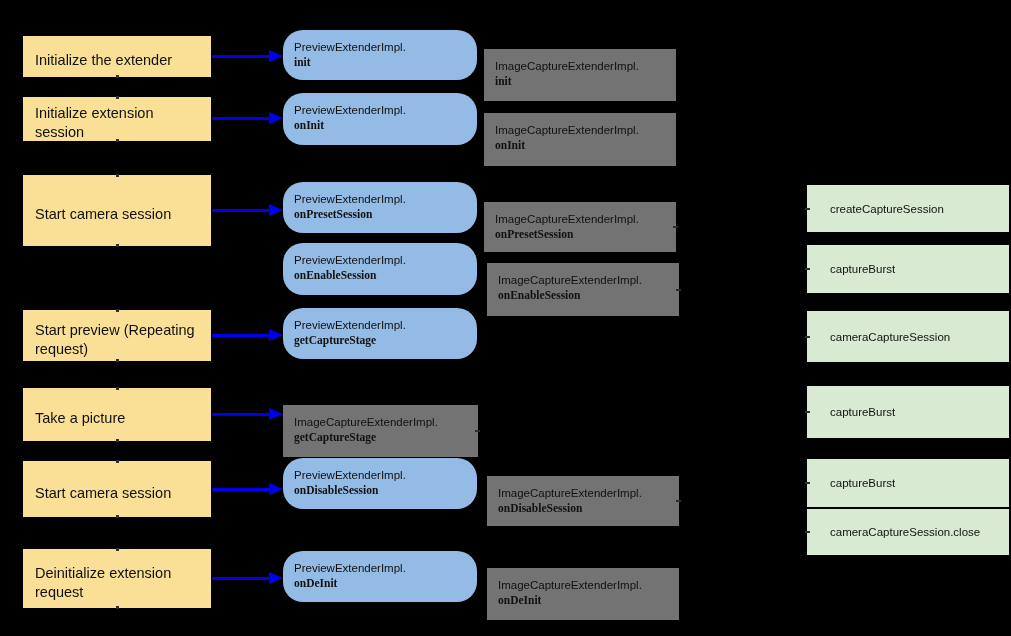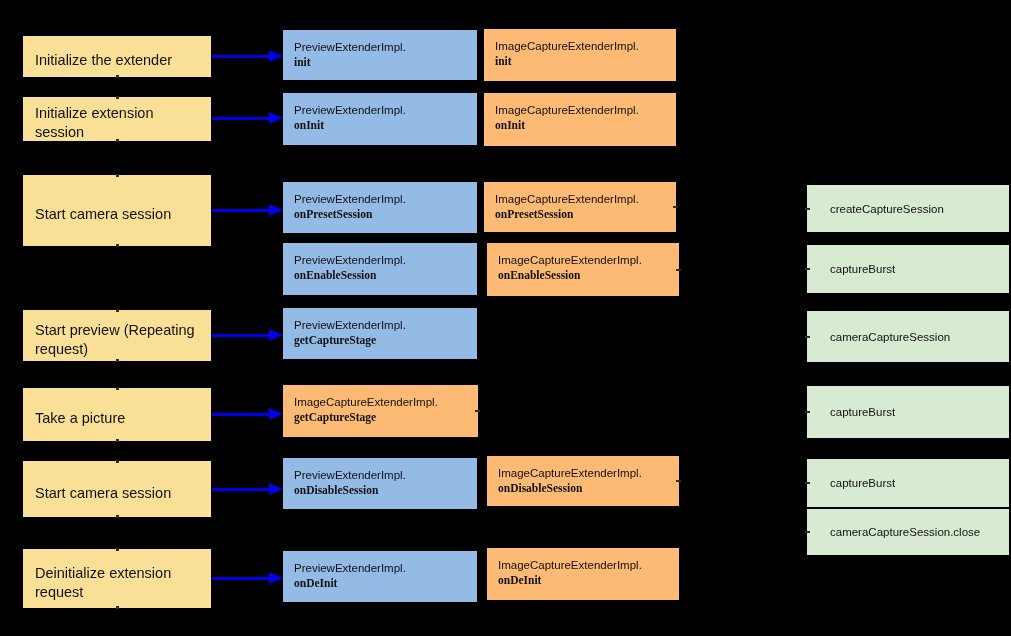--- a/index.html
+++ b/index.html
@@ -12,22 +12,22 @@
   .step{
     background:#FAE096;font-size:14.5px;line-height:19px;
     display:flex;align-items:center;padding:8px 8px 0 12px;
   }
   .step::before{content:"";position:absolute;top:-1px;left:93px;width:3px;height:3px;background:#2e2e2e;}
   .step::after{content:"";position:absolute;bottom:-1px;left:93px;width:3px;height:3px;background:#2e2e2e;}
   .step.first::before{display:none;}
   
   .impl{font-size:11.5px;line-height:15px;padding:10px 8px 0 11px;}
   .impl .method{font-weight:bold;font-family:Liberation Serif, serif;}
-  .preview{background:#94BBE5;}
-  .capture{background:#fdba74;}
+  .preview{background:#94BBE5;border-radius:20px;}
+  .capture{background:#737373;margin-top:20px;}
   .rtick::after{content:"";position:absolute;right:-2px;top:50%;margin-top:-1px;width:5px;height:2px;background:#2e2e2e;}
   
   .camera{
     background:#D9EAD3;font-size:11.5px;display:flex;align-items:center;padding-left:23px;
   }
   .camera::before{content:"";position:absolute;left:-2px;top:50%;margin-top:-1px;width:5px;height:2px;background:#2e2e2e;}
   
   .arrow{position:absolute;left:212px;width:57px;height:3px;background:#0000EE;}
   .arrow::after{
     content:"";position:absolute;right:-14px;top:-5px;width:0;height:0;

